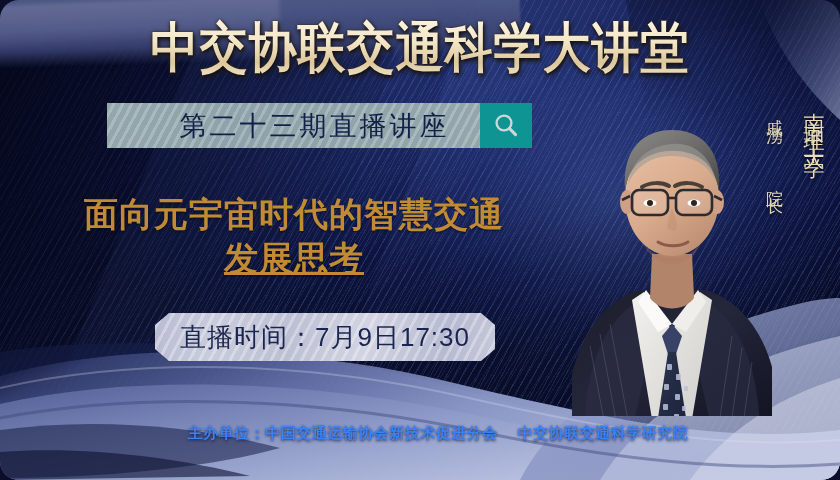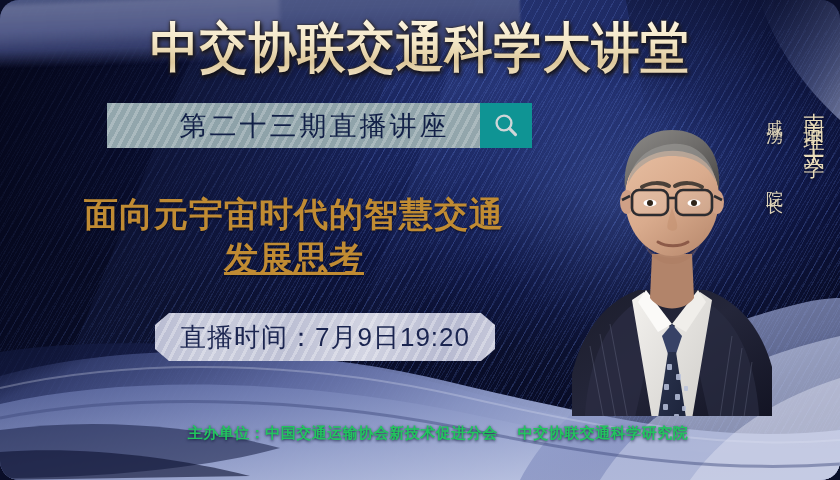--- a/index.html
+++ b/index.html
@@ -261,21 +261,21 @@
     text-shadow: 0 1px 3px rgba(4,6,24,.9);
   }
 
   
   .footer {
     position: absolute;
     left: 0; right: 0; top: 424px;
     text-align: center;
     font-size: 15px;
     font-weight: bold;
-    color: #22c55e;
+    color: #3b82f6;
     letter-spacing: .5px;
     text-shadow: 0 1px 3px rgba(10,16,50,.85);
     white-space: pre;
     margin-left: 36px;
   }
 </style>
 </head>
 <body>
 
 <div id="poster">
@@ -366,21 +366,21 @@
       </span>
     </div>
   </div>
 
   <div class="lecture-title">
     <span class="l1">面向元宇宙时代的智慧交通</span>
     <span class="l2">发展思考</span>
   </div>
 
   <div class="time-badge">
-    <span class="time-text">直播时间：7月9日19:20</span>
+    <span class="time-text">直播时间：7月9日17:30</span>
   </div>
 
   <div class="speaker">
     <svg width="200" height="345" viewBox="0 0 200 345">
       <defs>
         <linearGradient id="suit" x1="0" y1="0" x2="1" y2="1">
           <stop offset="0" stop-color="#1b1c2a"></stop>
           <stop offset="0.45" stop-color="#24263a"></stop>
           <stop offset="1" stop-color="#101120"></stop>
         </linearGradient>

